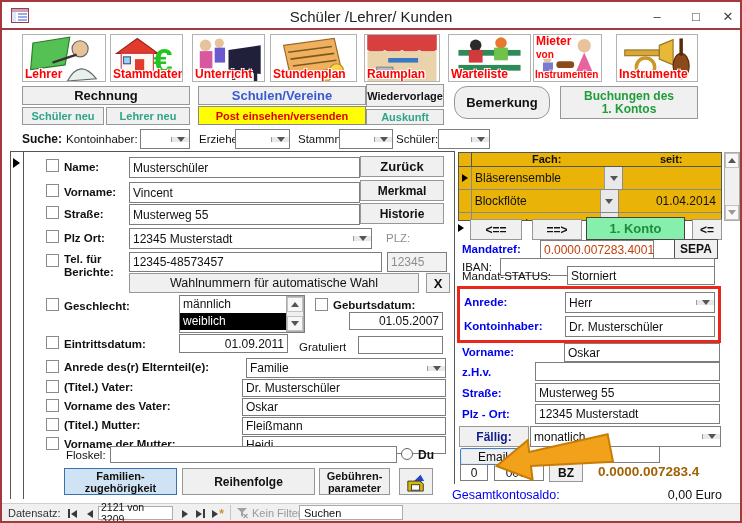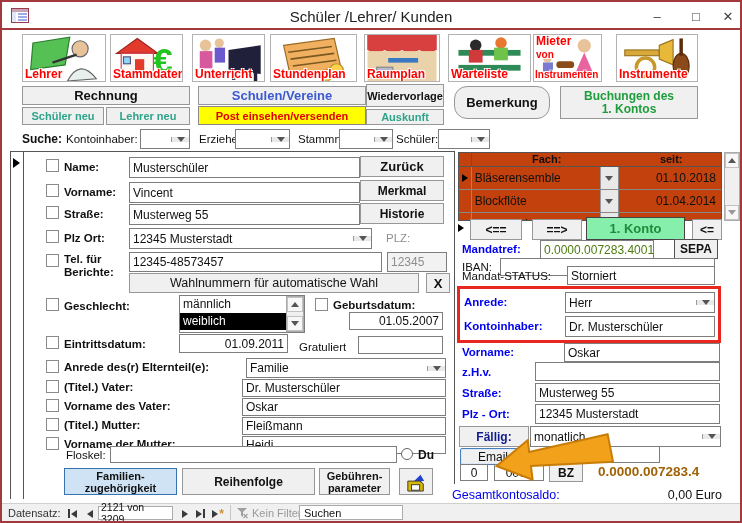--- a/index.html
+++ b/index.html
@@ -316,37 +316,36 @@
   </div>
   <div class="abs btn" style="left:397px;top:466px;width:34px;height:27px;">
     <svg width="20" height="20" viewBox="0 0 22 22">
       <path d="M16,3 l4,7 h-3 v4 h-5 v-4 h-3 z" fill="#2244cc"></path>
       <path d="M2,10 h13 l4,3 v8 h-17 z" fill="#d8b800" stroke="#333"></path>
       <rect x="6" y="14" width="9" height="6" fill="#fff" stroke="#333"></rect>
     </svg>
   </div>
 
   
-  <div class="abs" style="left:456px;top:150px;width:264px;height:69px;border:1px solid #555;background:#c2410c;overflow:hidden;">
+  <div class="abs" style="left:456px;top:150px;width:264px;height:69px;border:1px solid #555;background:#eab308;overflow:hidden;">
     <div style="display:flex;height:13px;border-bottom:1px solid #555;font-weight:bold;font-size:11px;">
       <span style="width:12px;border-right:1px solid #555;"></span>
       <span style="width:150px;text-align:center;">Fach:</span>
       <span style="width:100px;text-align:center;">seit:</span>
     </div>
     <div style="display:flex;height:22px;border-bottom:1px solid #888;">
       <span class="cell" style="width:12px;justify-content:center;">
           <span class="tri-r" style="border-left-width:6px;border-top-width:4px;border-bottom-width:4px;"></span>
         </span>
       <span class="cell" style="width:150px;">
           <span style="flex:1;padding:0 3px;font-size:12px;overflow:hidden;">Bläserensemble</span>
           <span class="dd" style="height:100%;">
             <span class="tri-d"></span>
           </span>
         </span>
-      <span class="cell" style="width:100px;justify-content:flex-end;padding-right:5px;font-size:12px;border-right:none;">01.10.2018</span>
     </div>
     <div style="display:flex;height:22px;border-bottom:1px solid #888;">
       <span class="cell" style="width:12px;"></span>
       <span class="cell" style="width:150px;">
           <span style="flex:1;padding:0 3px;font-size:12px;overflow:hidden;">Blockflöte</span>
           <span class="dd" style="height:100%;">
             <span class="tri-d"></span>
           </span>
         </span>
       <span class="cell" style="width:100px;justify-content:flex-end;padding-right:5px;font-size:12px;border-right:none;">01.04.2014</span>
@@ -371,21 +370,21 @@
 
   
   <span class="abs tri-r" style="left:456px;top:222px;border-left-width:6px;border-top-width:4px;border-bottom-width:4px;"></span>
   <div class="abs btn" style="left:468px;top:217px;width:52px;height:21px;">&lt;==</div>
   <div class="abs btn" style="left:530px;top:217px;width:50px;height:21px;">==&gt;</div>
   <div class="abs" style="left:584px;top:215px;width:99px;height:23px;background:#86efac;border:1px solid #444;display:flex;align-items:center;justify-content:center;color:#1f8c3c;font-weight:bold;font-size:13px;">1. Konto</div>
   <div class="abs btn" style="left:690px;top:217px;width:30px;height:21px;">&lt;=</div>
 
   
   <span class="abs lbl blue" style="left:460px;top:241px;">Mandatref:</span>
-  <div class="abs fld" style="left:538px;top:238px;width:114px;height:19px;color:#4d7c0f;">0.0000.007283.4001</div>
+  <div class="abs fld" style="left:538px;top:238px;width:114px;height:19px;color:#c2410c;">0.0000.007283.4001</div>
   <div class="abs btn" style="left:672px;top:237px;width:44px;height:20px;border:1px solid #555;">SEPA</div>
   <span class="abs plain" style="left:460px;top:259px;font-size:11.5px;">IBAN:</span>
   <div class="abs fld" style="left:498px;top:256px;width:215px;height:18px;"></div>
   <span class="abs plain" style="left:460px;top:267px;font-size:11.5px;top:268px;">Mandat-STATUS:</span>
   <div class="abs fld" style="left:565px;top:264px;width:148px;height:19px;">Storniert</div>
 
   
   <div class="abs" style="left:455px;top:284px;width:264px;height:57px;border:3px solid #e8281e;z-index:15;pointer-events:none;"></div>
   <span class="abs lbl blue" style="left:462px;top:294px;">Anrede:</span>
   <div class="abs fld combo" style="left:563px;top:290px;width:150px;height:21px;">

